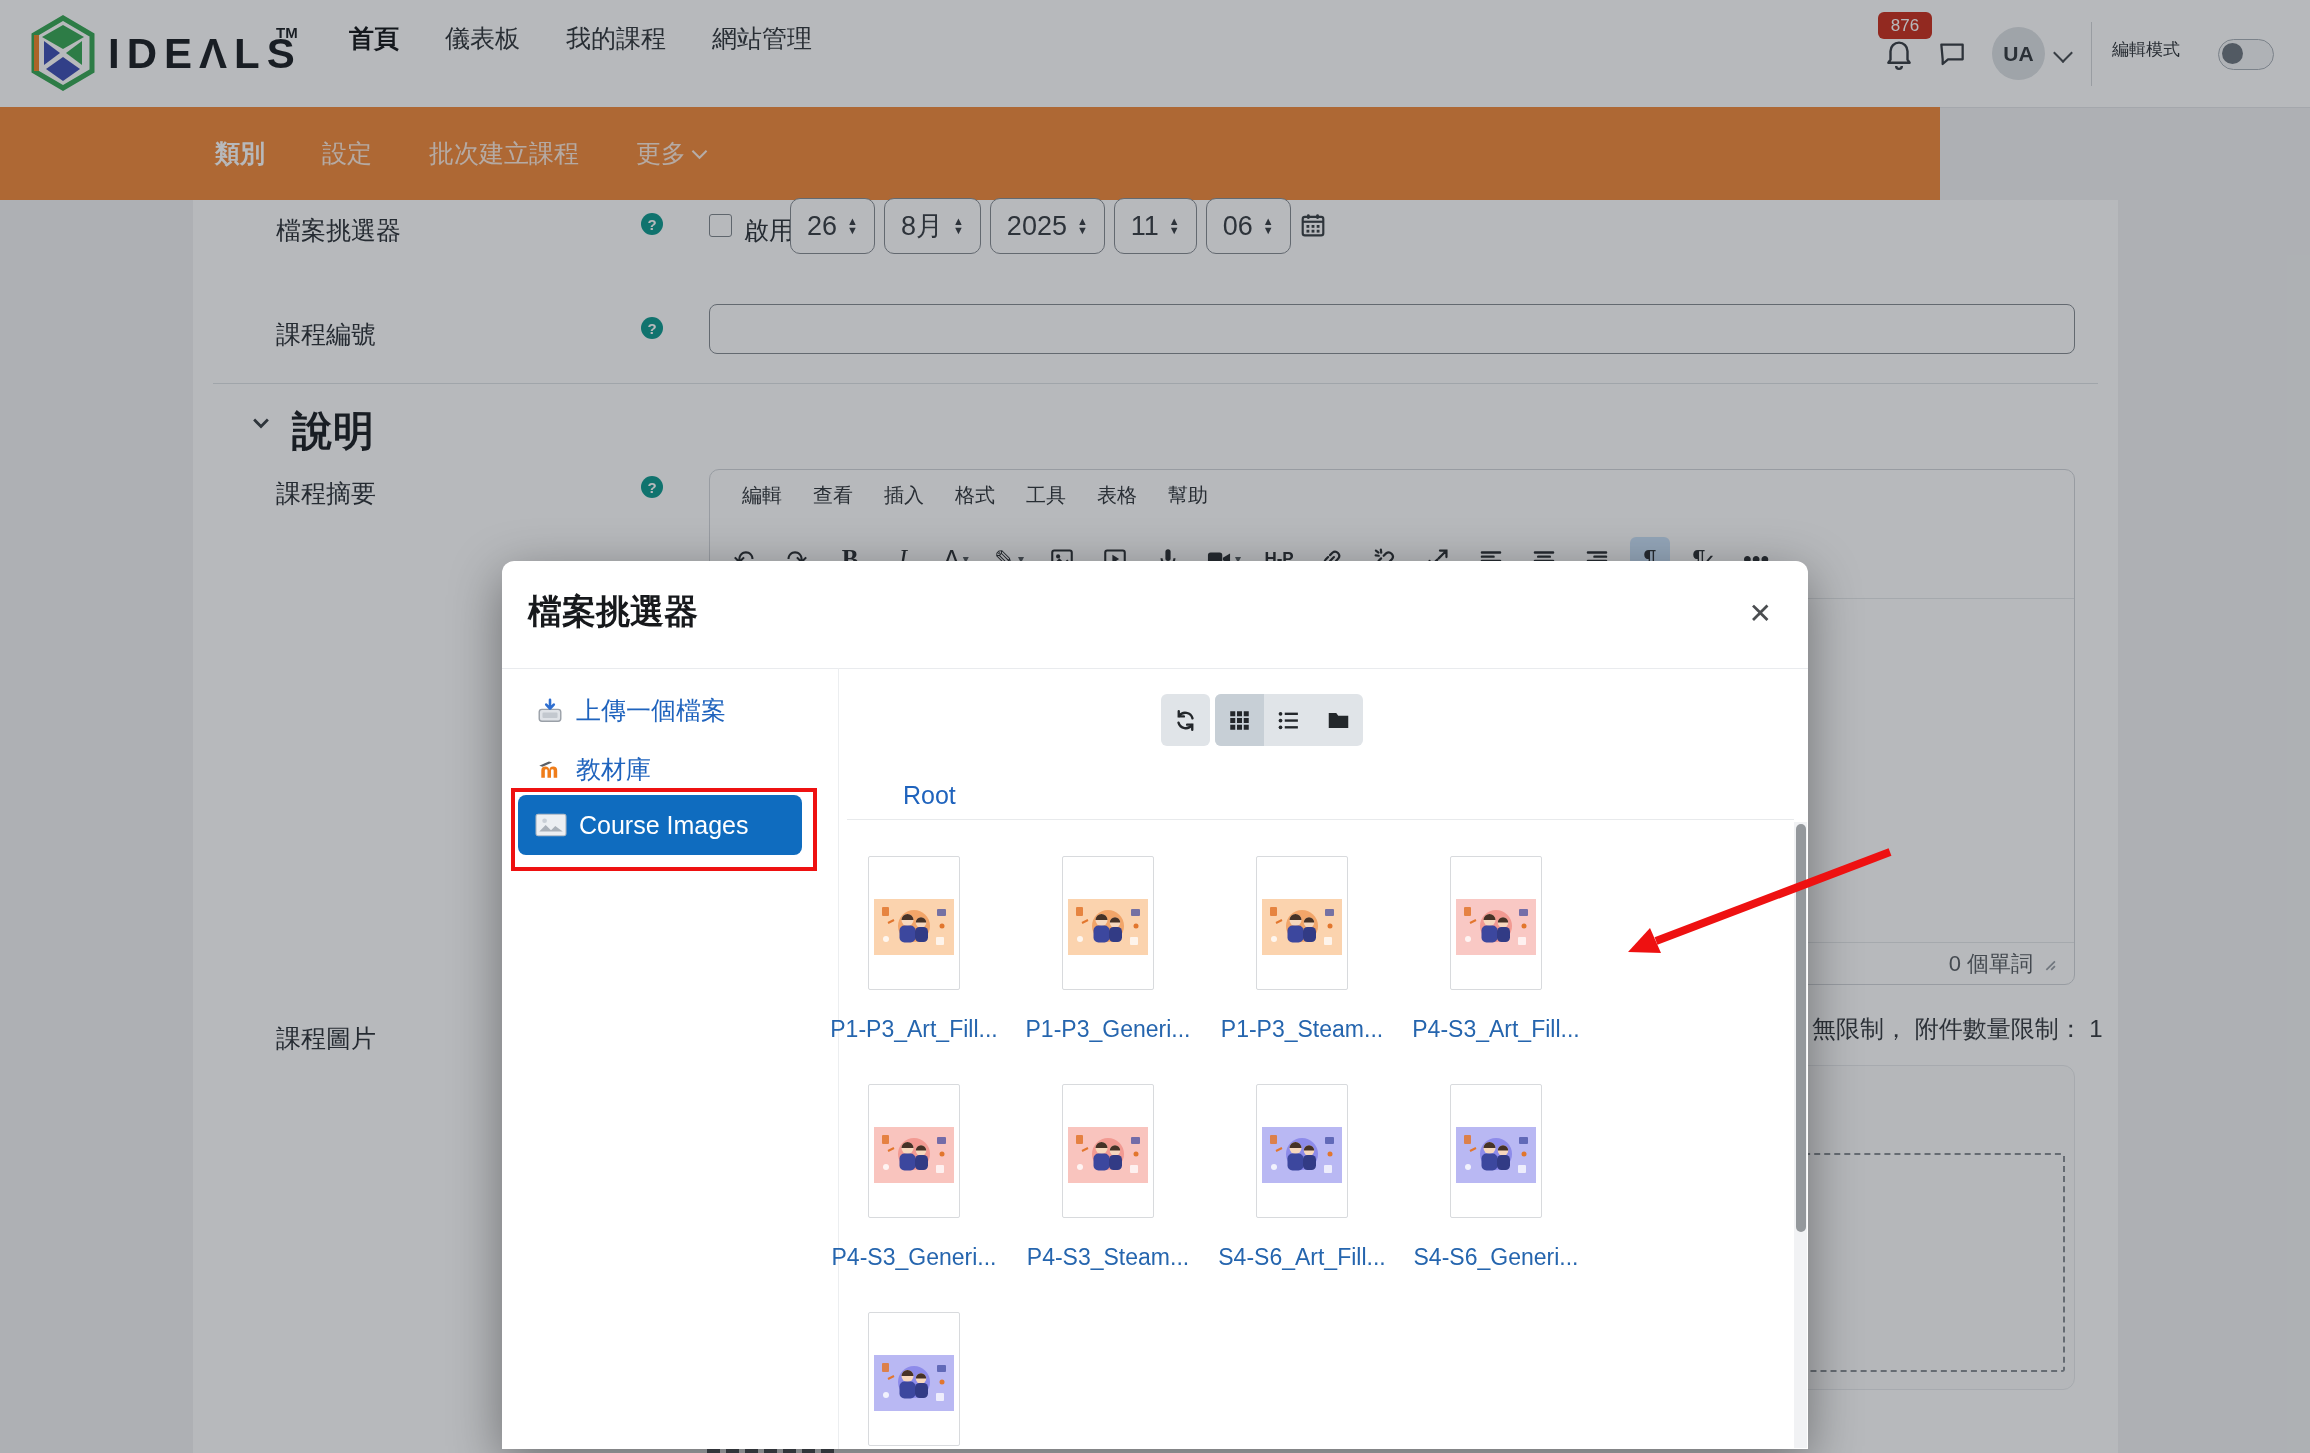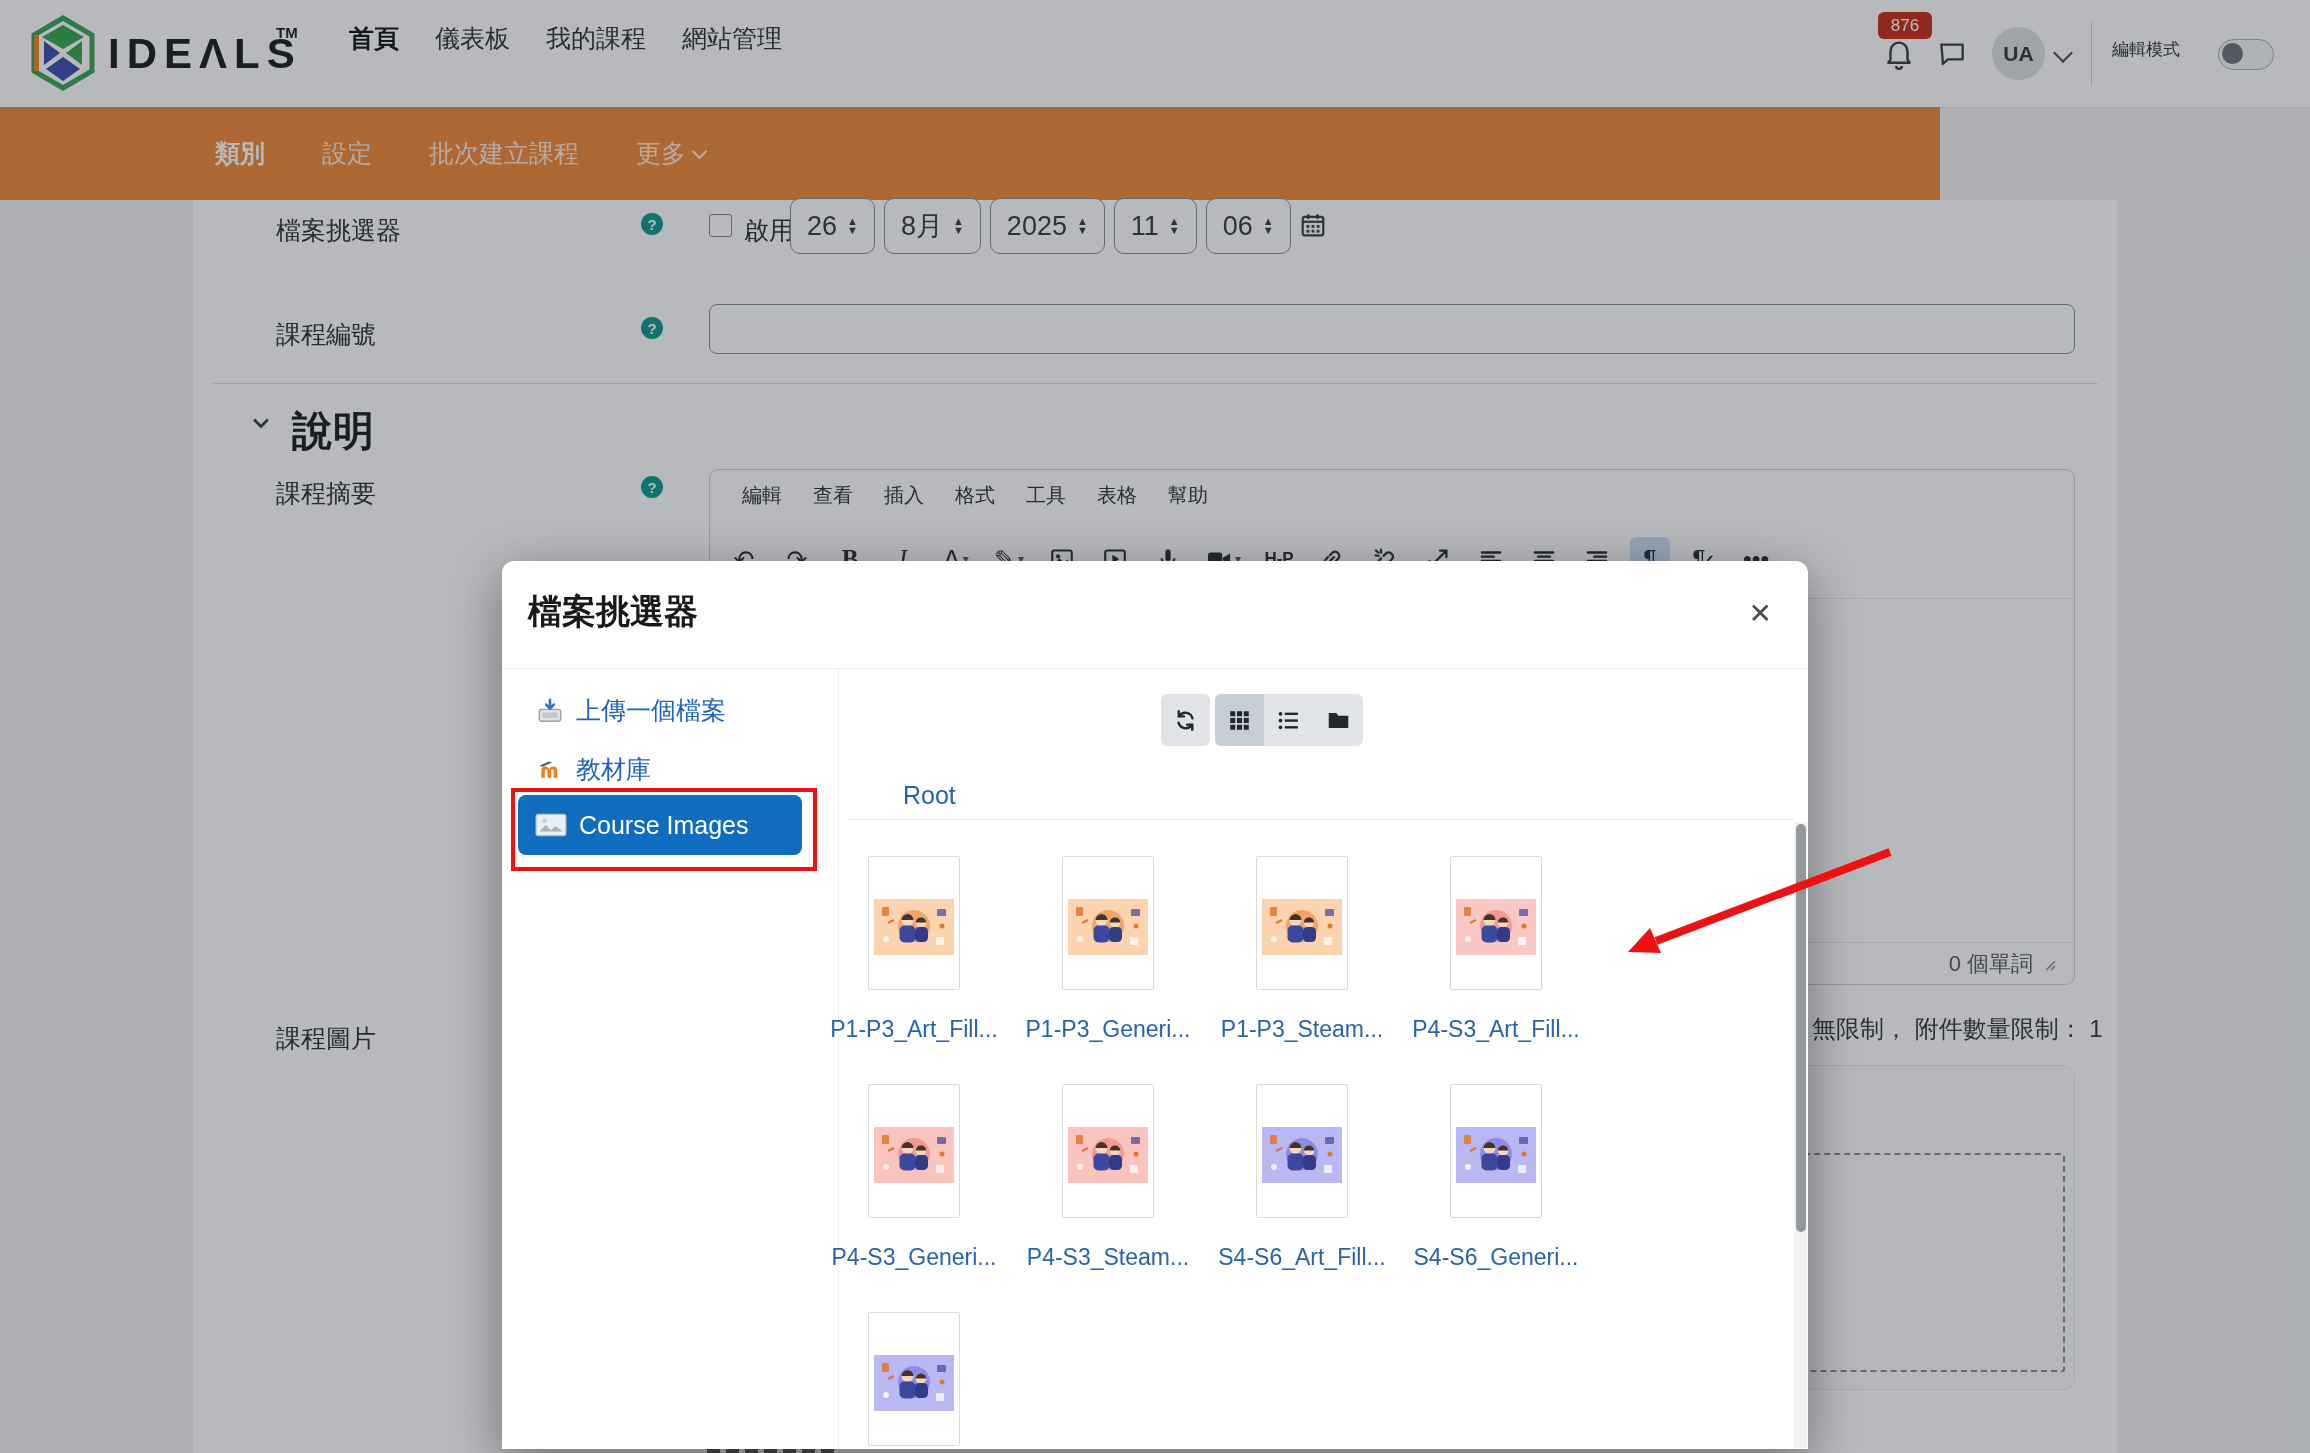--- a/index.html
+++ b/index.html
@@ -4,21 +4,21 @@
 <style>
   html,body{margin:0;padding:0;background:#888;}
   #stage{position:relative;width:2310px;height:1453px;overflow:hidden;
          font-family:"Liberation Sans",sans-serif;background:#f2f3f4;color:#2a2e33;}
   .abs{position:absolute;}
   
   #navbar{left:0;top:0;width:2310px;height:107px;background:#ffffff;border-bottom:1px solid #e4e6e8;}
   #logo-hex{left:30px;top:15px;}
   #brand{left:108px;top:30px;font-size:42px;font-weight:bold;letter-spacing:7px;color:#1e2226;}
   #brand-tm{left:276px;top:24px;font-size:15px;font-weight:bold;color:#1e2226;}
-  #nav-items{left:349px;top:0;height:76px;display:flex;align-items:center;gap:36px;}
+  #nav-items{left:349px;top:0;height:76px;display:flex;align-items:center;gap:46px;}
   .nav-item{font-size:25px;color:#33383d;cursor:pointer;}
   .nav-item.active{font-weight:bold;color:#16191c;}
   #bell-wrap{left:1882px;top:36px;}
   #badge{left:1878px;top:12px;min-width:44px;height:27px;background:var(--badge-red,#ca3120);
          color:#fff;font-size:17px;border-radius:6px;display:flex;align-items:center;justify-content:center;padding:0 5px;}
   #chat-wrap{left:1936px;top:38px;}
   #avatar{left:1992px;top:27px;width:53px;height:53px;border-radius:50%;background:#dde1e4;
           display:flex;align-items:center;justify-content:center;font-size:21px;font-weight:bold;color:#363b40;}
   .chev{width:12px;height:12px;border-right:2.5px solid #4a4f54;border-bottom:2.5px solid #4a4f54;transform:rotate(45deg);}
   #avatar-caret{left:2056px;top:46px;}

